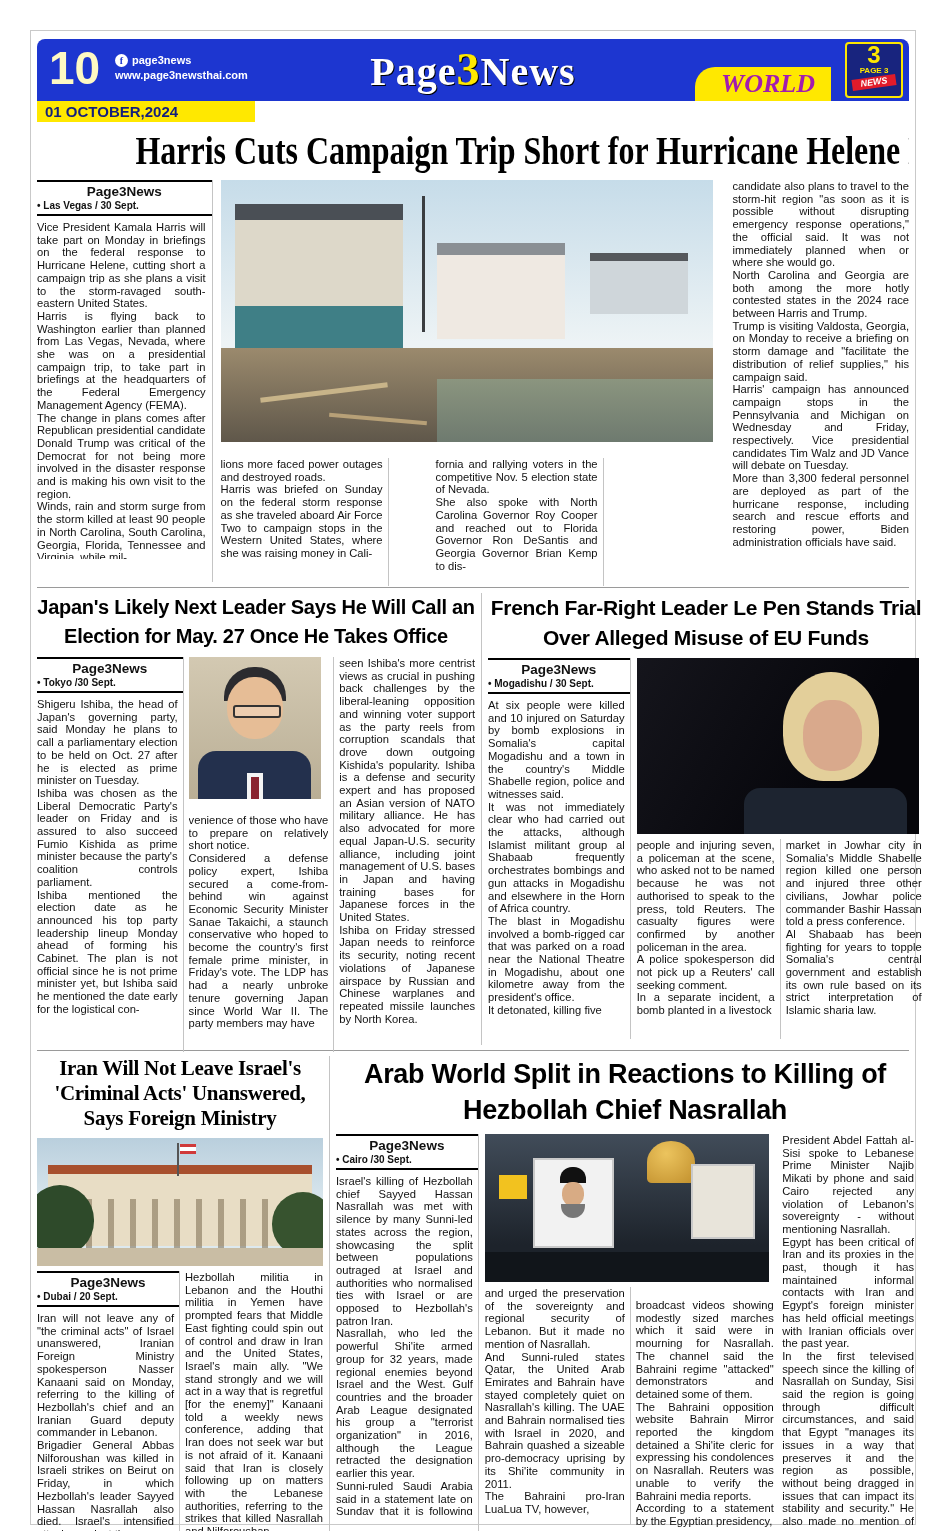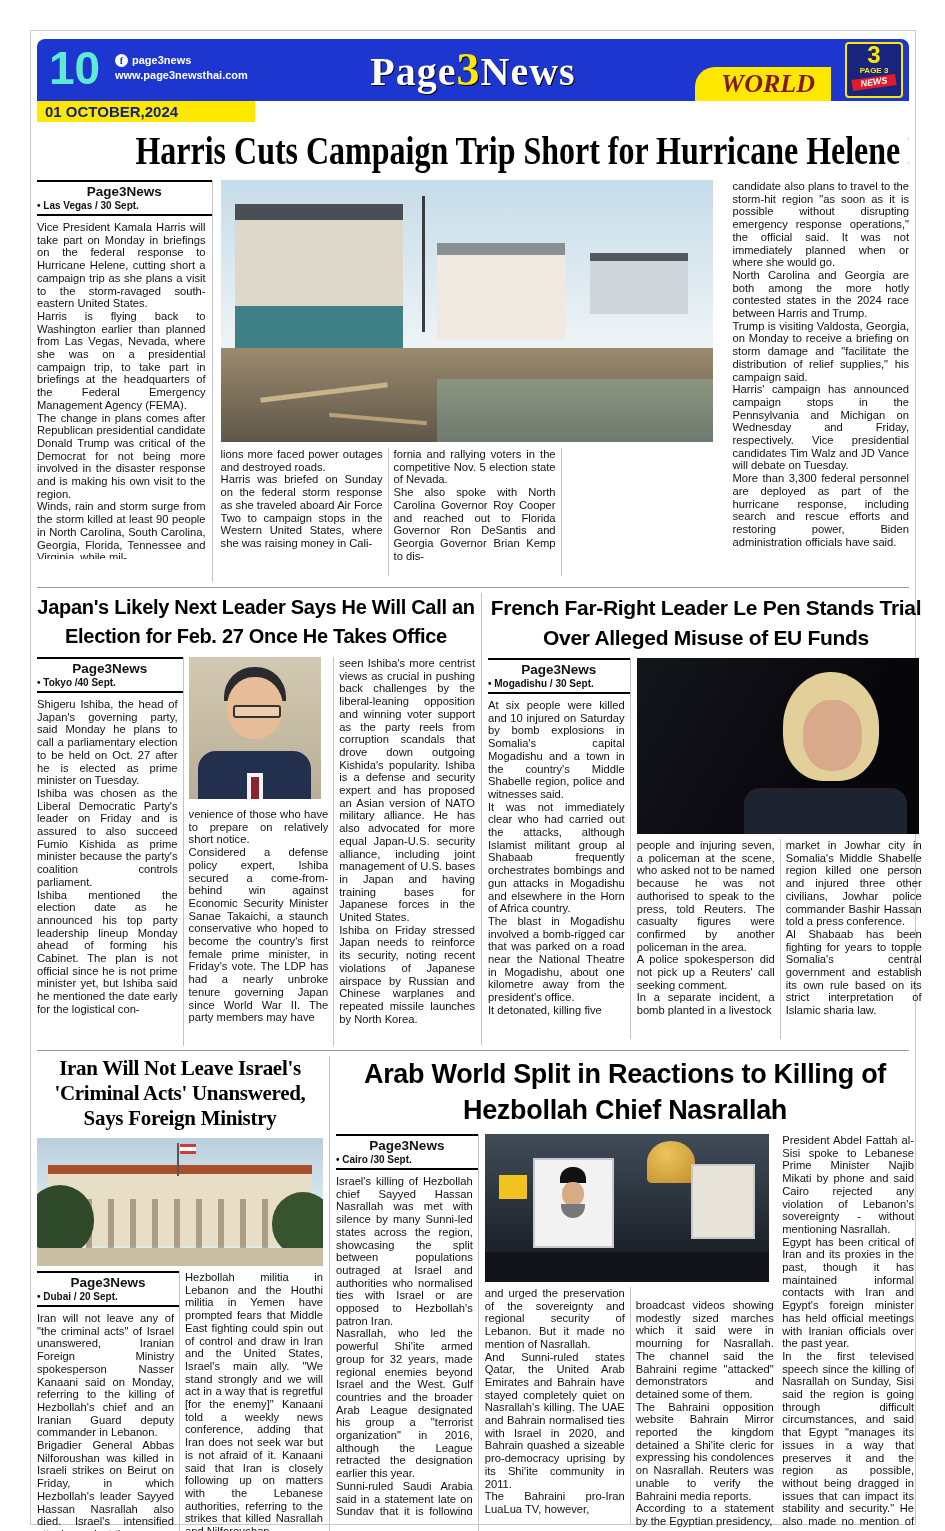--- a/index.html
+++ b/index.html
@@ -8,33 +8,33 @@
     font-family:"Liberation Sans", sans-serif;color:#111;
     position:relative;overflow:hidden;
   }
   .page{
     position:absolute;left:30px;top:30px;width:886px;height:1495px;
     border:1px solid #c9c9c9;background:#fff;box-sizing:border-box;
     padding:8px 6px 0 6px;
   }
   
   .topbar{position:relative;height:62px;background:#1d36d0;border-radius:8px 8px 0 0;}
-  .pagenum{position:absolute;left:12px;top:0px;color:#5eead4;font-size:46px;font-weight:bold;line-height:58px;}
+  .pagenum{position:absolute;left:12px;top:0px;color:#fef9c3;font-size:46px;font-weight:bold;line-height:58px;}
   .fbblock{position:absolute;left:78px;top:14px;color:#fff;font-size:11px;font-weight:bold;line-height:15px;}
   .fbrow{display:flex;align-items:center;gap:4px;}
   .fbicon{display:inline-block;width:13px;height:13px;border-radius:50%;background:#fff;color:#1d36d0;
     font-size:10px;font-weight:bold;text-align:center;line-height:13px;font-family:"Liberation Serif",serif;}
   .masthead{position:absolute;left:0;right:0;top:4px;text-align:center;
     font-family:"Liberation Serif", serif;font-weight:bold;font-size:40px;color:#fff;
     text-shadow:1px 1px 0 #000;letter-spacing:1px;}
   .masthead .digit{color:#ffe800;font-size:46px;}
   .worldtab{position:absolute;right:78px;bottom:0;height:34px;background:#ffe800;
     border-radius:20px 0 0 0;padding:0 16px 0 26px;
     font-family:"Liberation Serif", serif;font-style:italic;font-weight:bold;
-    font-size:26px;line-height:34px;color:#7f1d1d;}
+    font-size:26px;line-height:34px;color:#a21caf;}
   .p3logo{position:absolute;right:6px;top:3px;width:58px;height:56px;background:#18247e;
     border:2px solid #ffe800;border-radius:4px;box-sizing:border-box;text-align:center;overflow:hidden;}
   .p3logo .d3{color:#ffe800;font-size:24px;font-weight:bold;line-height:22px;display:block;}
   .p3logo .pg{color:#ffe800;font-size:8px;font-weight:bold;display:block;line-height:9px;}
   .p3logo .nw{display:block;margin:2px 5px 0 5px;background:#e11b2a;color:#fff;
     font-size:9px;font-style:italic;font-weight:bold;line-height:11px;transform:rotate(-8deg);}
   .datestrip{width:218px;background:#ffe800;color:#131f7c;font-weight:bold;
     font-size:15px;padding:2px 8px;box-sizing:border-box;}
   
   .mainhead{margin:6px 0 4px 0;text-align:center;overflow:hidden;height:48px;}
@@ -143,61 +143,61 @@
           <div class="ph-deck"></div>
         </div>
         <div class="ph-house2"></div>
         <div class="ph-house3"></div>
         <div class="ph-pole"></div>
         <div class="ph-debris"></div>
         <div class="ph-plank1"></div>
         <div class="ph-plank2"></div>
         <div class="ph-water"></div>
       </div>
-      <div class="cols" style="margin-top:6px;">
+      <div class="cols" style="margin-top:16px;gap:42px;">
         <div class="bodytext vsep" style="width:162px;height:128px;padding-right:5px;">lions more faced power outages and destroyed roads.
 Harris was briefed on Sunday on the federal storm response as she traveled aboard Air Force Two to campaign stops in the Western United States, where she was raising money in Cali-</div>
         <div class="bodytext vsep" style="width:162px;height:128px;padding:0 5px;">fornia and rallying voters in the competitive Nov. 5 election state of Nevada.
 She also spoke with North Carolina Governor Roy Cooper and reached out to Florida Governor Ron DeSantis and Georgia Governor Brian Kemp to dis-</div>
       </div>
     </div>
     <div class="bodytext" style="width:178px;height:398px;">candidate also plans to travel to the storm-hit region "as soon as it is possible without disrupting emergency response operations," the official said. It was not immediately planned when or where she would go.
 North Carolina and Georgia are both among the more hotly contested states in the 2024 race between Harris and Trump.
 Trump is visiting Valdosta, Georgia, on Monday to receive a briefing on storm damage and "facilitate the distribution of relief supplies," his campaign said.
 Harris' campaign has announced campaign stops in the Pennsylvania and Michigan on Wednesday and Friday, respectively. Vice presidential candidates Tim Walz and JD Vance will debate on Tuesday.
 More than 3,300 federal personnel are deployed as part of the hurricane response, including search and rescue efforts and restoring power, Biden administration officials have said.</div>
   </section>
 
   <div class="hrule"></div>
 
   <section class="cols" style="height:452px;">
 
     <div class="vsep" style="width:438px;padding-right:6px;">
-      <h2 class="subhead" style="font-size:20px;line-height:29px;height:60px;overflow:hidden;margin:0 0 4px 0;">Japan's Likely Next Leader Says He Will Call an Election for Feb. 27 Once He Takes Office</h2>
+      <h2 class="subhead" style="font-size:20px;line-height:29px;height:60px;overflow:hidden;margin:0 0 4px 0;">Japan's Likely Next Leader Says He Will Call an Election for May. 27 Once He Takes Office</h2>
       <div class="cols">
         <div style="width:148px;" class="vsep">
           <div class="byline">
             <span class="src">Page3News</span>
-            <span class="dl">•  Tokyo   /40  Sept.</span>
+            <span class="dl">•  Tokyo   /30  Sept.</span>
           </div>
           <div class="bodytext" style="height:330px;padding-right:5px;">Shigeru Ishiba, the head of Japan's governing party, said Monday he plans to call a parliamentary election to be held on Oct. 27 after he is elected as prime minister on Tuesday.
 Ishiba was chosen as the Liberal Democratic Party's leader on Friday and is assured to also succeed Fumio Kishida as prime minister because the party's coalition controls parliament.
 Ishiba mentioned the election date as he announced his top party leadership lineup Monday ahead of forming his Cabinet. The plan is not official since he is not prime minister yet, but Ishiba said he mentioned the date early for the logistical con-</div>
         </div>
         <div style="width:142px;padding:0 5px;" class="vsep">
           <div class="photo" style="width:132px;height:142px;">
             <div class="ph-cur"></div>
             <div class="ph-hair"></div>
             <div class="ph-face"></div>
             <div class="ph-glass"></div>
             <div class="ph-suit"></div>
             <div class="ph-shirt"></div>
             <div class="ph-tie"></div>
           </div>
-          <div class="bodytext" style="height:238px;margin-top:9px;">venience of those who have to prepare on relatively short notice.
+          <div class="bodytext" style="height:238px;margin-top:15px;">venience of those who have to prepare on relatively short notice.
 Considered a defense policy expert, Ishiba secured a come-from-behind win against Economic Security Minister Sanae Takaichi, a staunch conservative who hoped to become the country's first female prime minister, in Friday's vote. The LDP has had a nearly unbroke tenure governing Japan since World War II. The party members may have</div>
         </div>
         <div class="bodytext" style="width:138px;height:385px;padding-left:5px;">seen Ishiba's more centrist views as crucial in pushing back challenges by the liberal-leaning opposition and winning voter support as the party reels from corruption scandals that drove down outgoing Kishida's popularity. Ishiba is a defense and security expert and has proposed an Asian version of NATO military alliance. He has also advocated for more equal Japan-U.S. security alliance, including joint management of U.S. bases in Japan and having training bases for Japanese forces in the United States.
 Ishiba on Friday stressed Japan needs to reinforce its security, noting recent violations of Japanese airspace by Russian and Chinese warplanes and repeated missile launches by North Korea.</div>
       </div>
     </div>
 
     <div style="width:436px;padding-left:6px;">
       <h2 class="subhead" style="font-size:21px;line-height:30px;height:62px;overflow:hidden;margin:0 0 3px 0;">French Far-Right Leader Le Pen Stands Trial Over Alleged Misuse of EU Funds</h2>
       <div class="cols">

